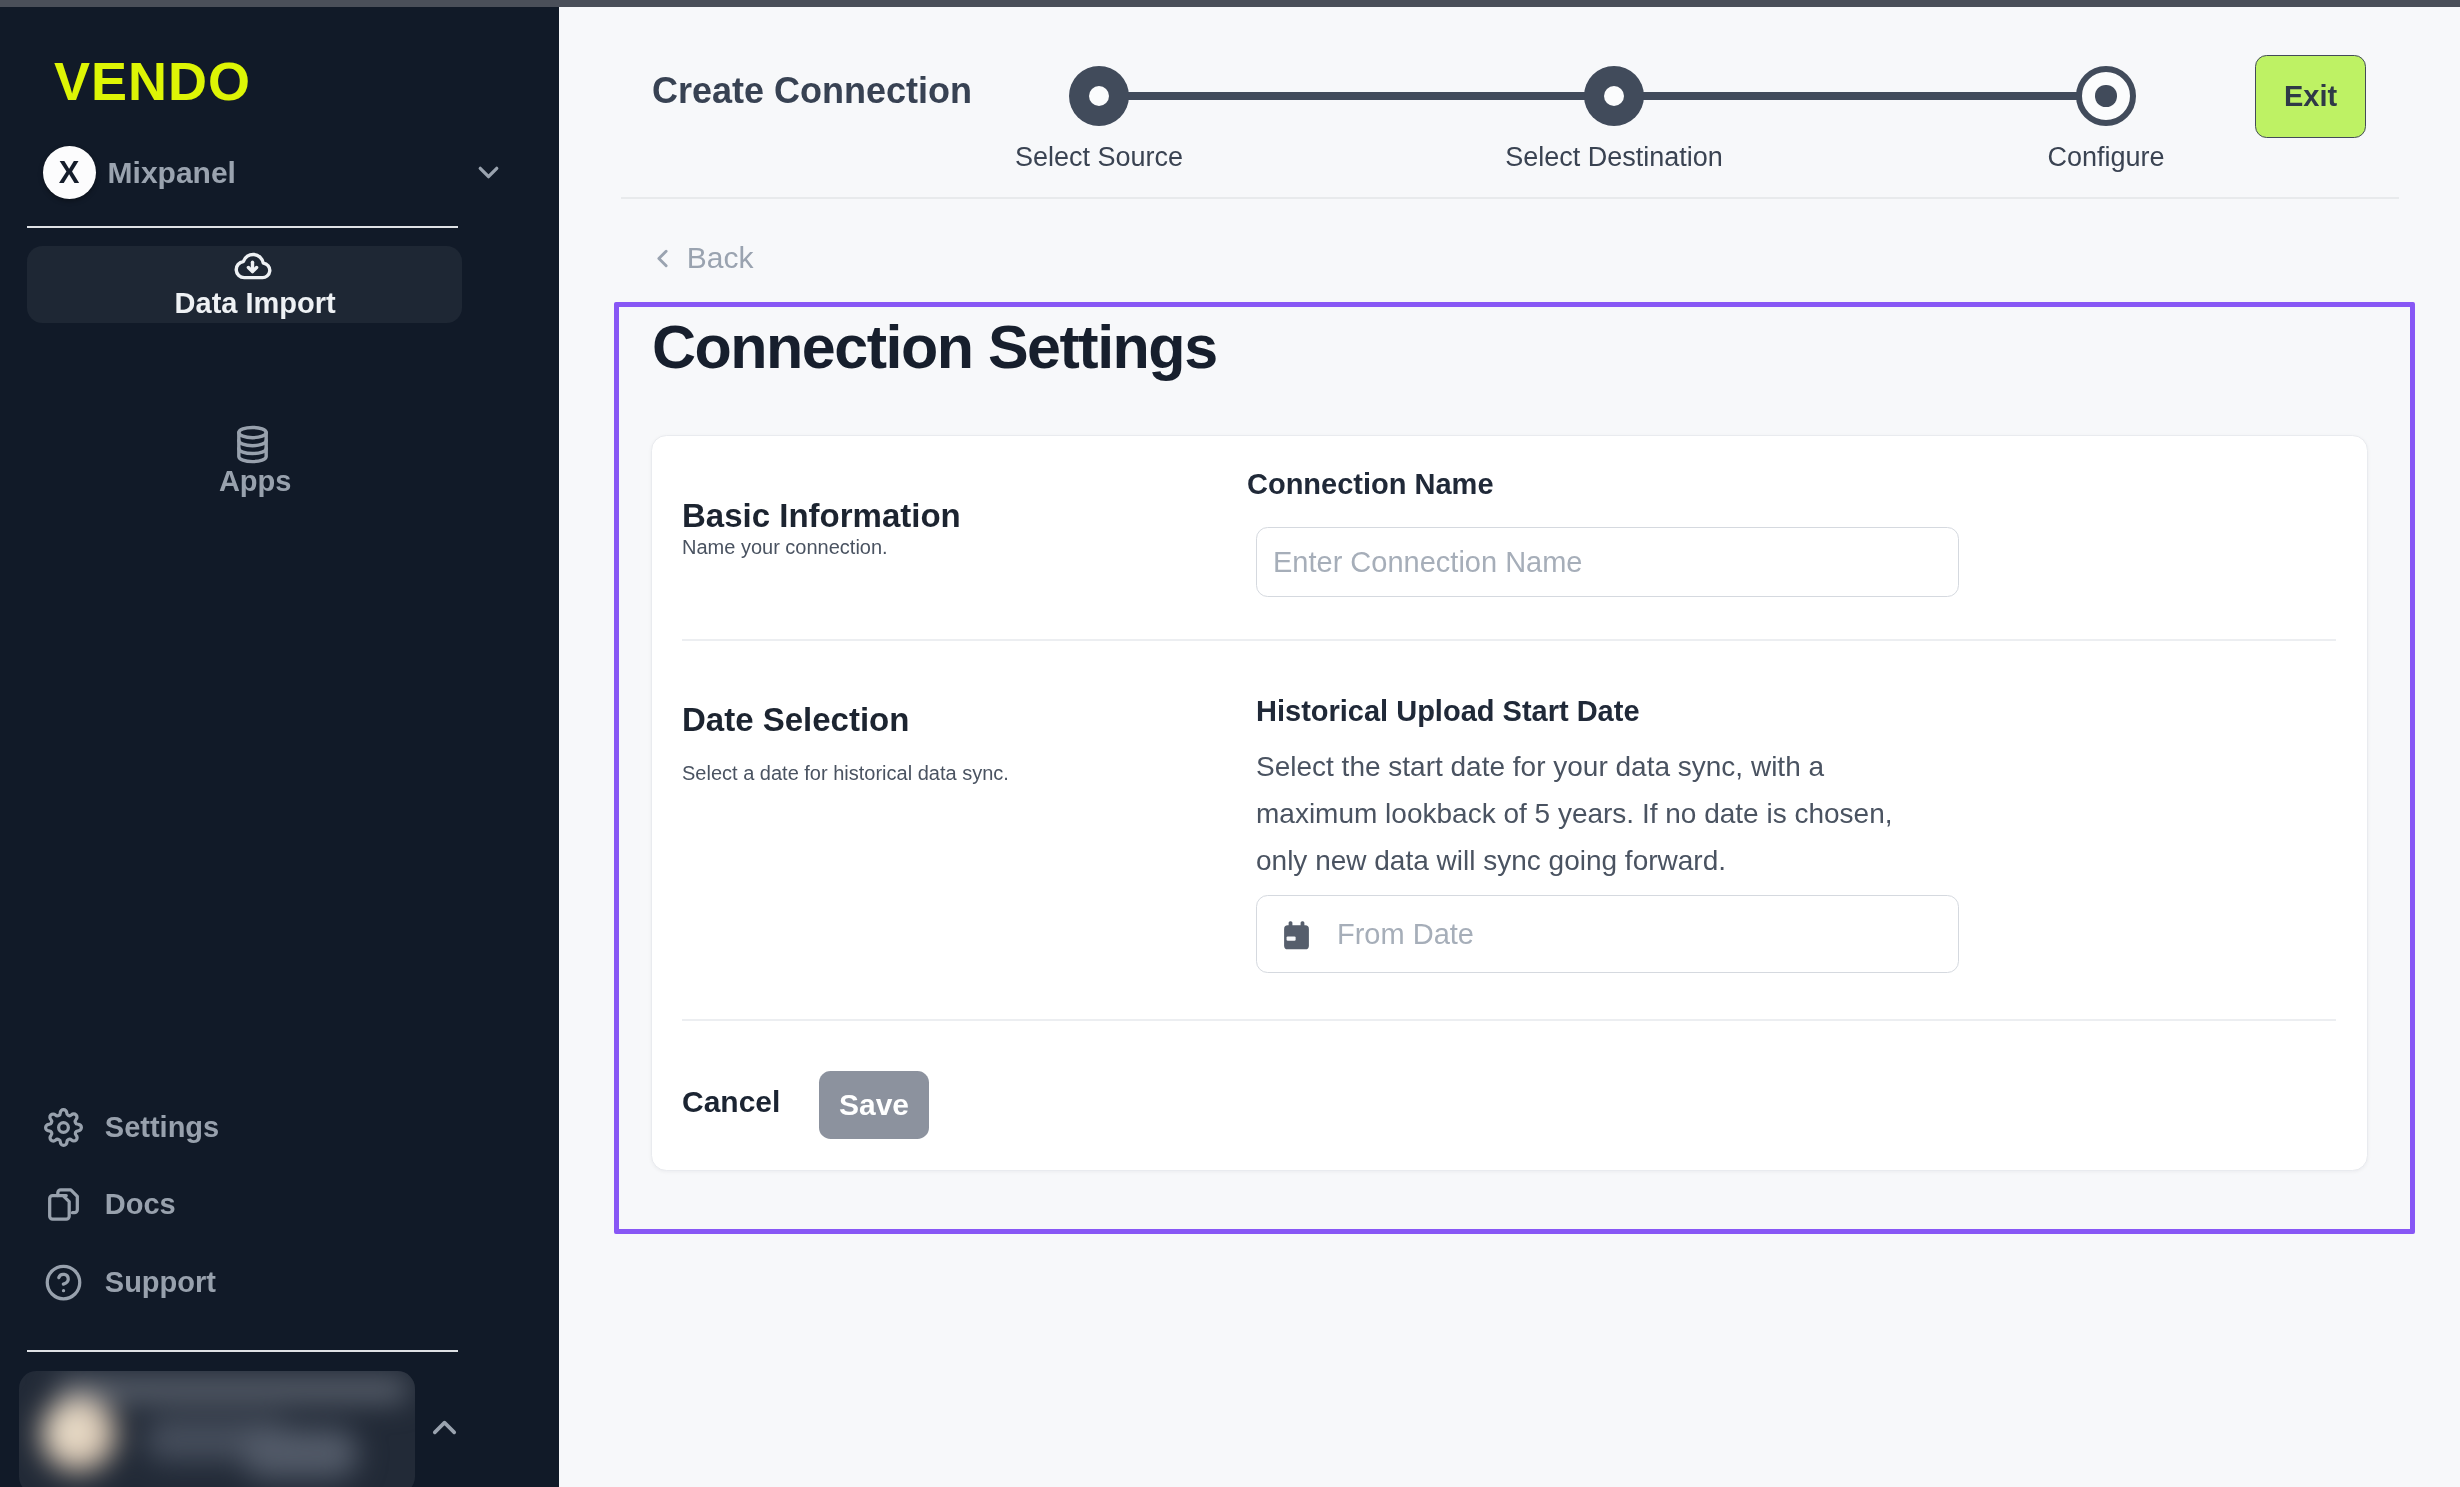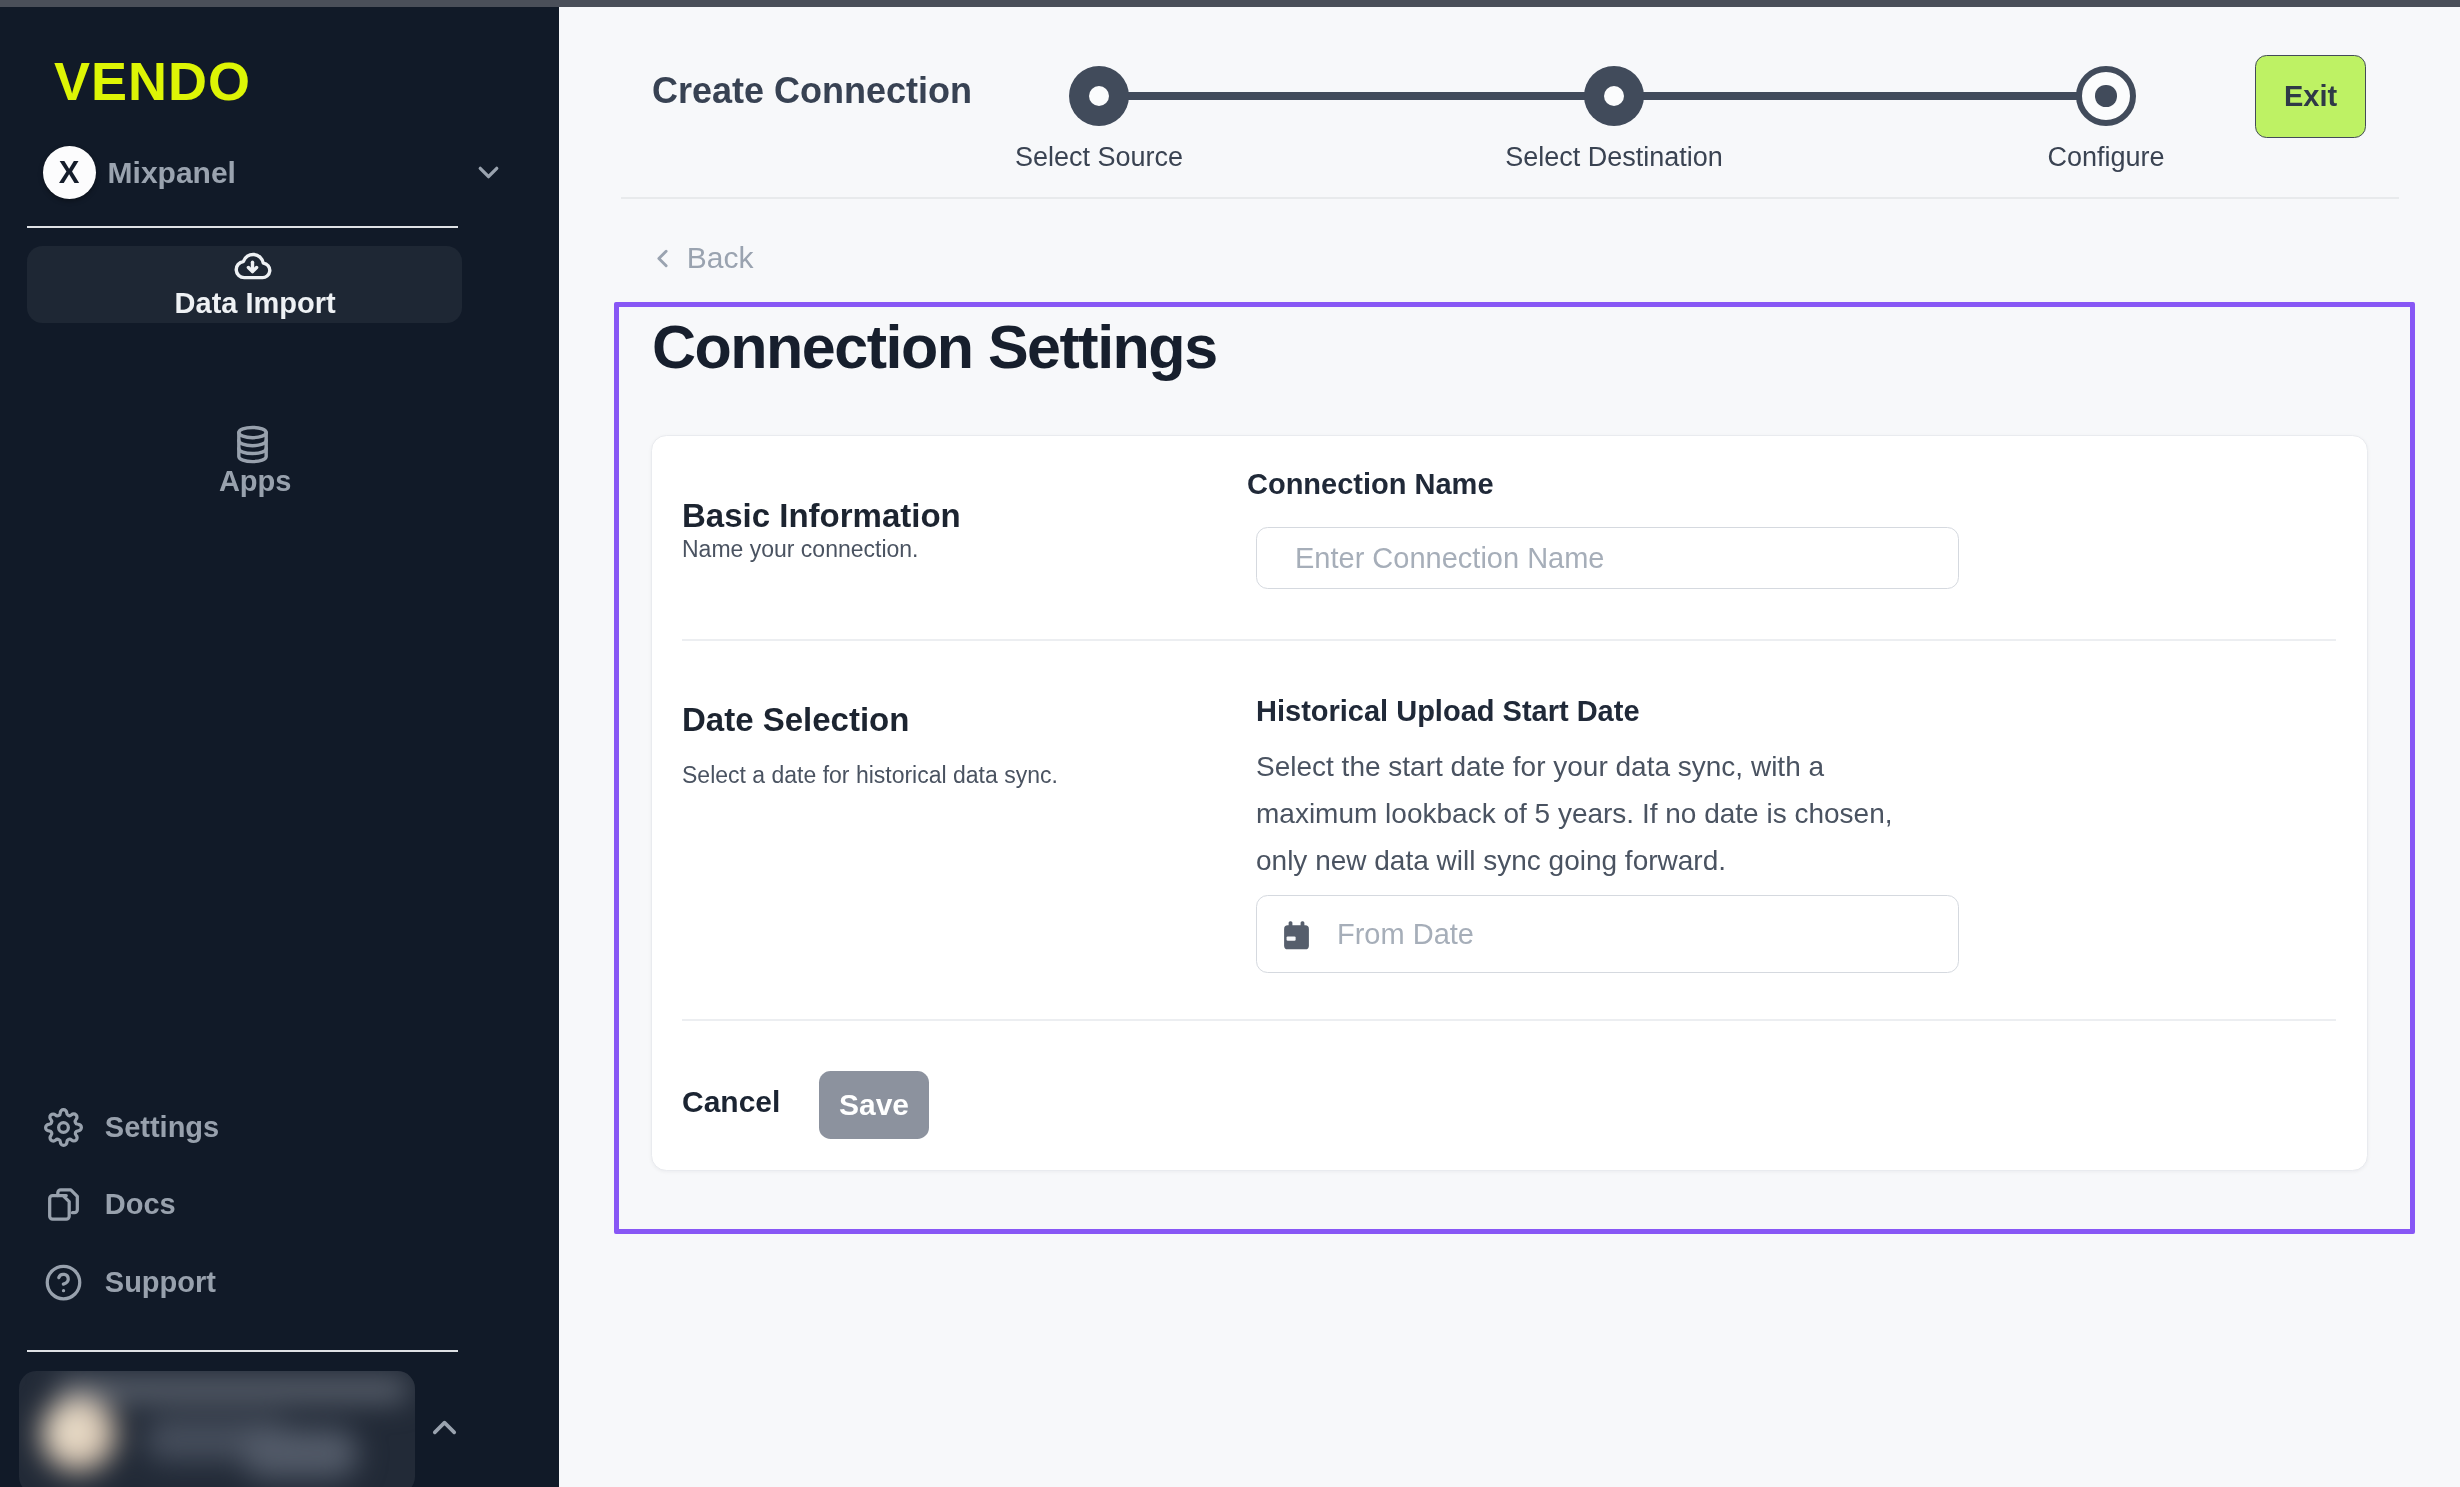--- a/index.html
+++ b/index.html
@@ -57,21 +57,21 @@
     display:flex;align-items:center;justify-content:center;font-size:29px;font-weight:700;color:#2f3947;cursor:pointer;}
   .header-divider{left:621px;top:197px;width:1778px;height:1.9px;background:#e8eaec;}
 
   
   .back-link{left:648px;top:241px;display:flex;align-items:center;gap:9.7px;color:#9aa3b0;font-size:30px;font-weight:500;cursor:pointer;}
   .panel{left:614px;top:302px;width:1791px;height:922px;border:5.8px solid #8857f5;border-radius:1.9px;}
   .panel-title{left:652px;top:312px;font-size:61px;font-weight:800;color:#171f2d;letter-spacing:-1.5px;}
   .card{left:651px;top:435px;width:1717px;height:736px;background:#ffffff;border:1.9px solid #e9ebef;border-radius:15.5px;
     box-shadow:0 1px 3.9px rgba(16,24,40,.05);box-sizing:border-box;}
   .sec-title{font-size:33px;font-weight:700;color:#1c2430;}
-  .sec-desc{font-size:23px;color:#4a5361;}
+  .sec-desc{font-size:20px;color:#4a5361;}
   .field-label{font-size:29px;font-weight:700;color:#202938;}
   .text-input{box-sizing:border-box;border:1.9px solid #d5d9df;border-radius:11.6px;background:#fff;
     font-family:"Liberation Sans","DejaVu Sans",sans-serif;font-size:29px;color:#1c2430;outline:none;}
   .text-input::placeholder{color:#a6aeb9;}
   .card-divider{height:1.9px;background:#eceef1;}
   .cancel-btn{left:682px;top:1085px;font-size:30px;font-weight:700;color:#1b2432;cursor:pointer;}
   .save-btn{left:819px;top:1071px;width:110px;height:68px;border-radius:11.6px;background:#8c929e;border:none;
     display:flex;align-items:center;justify-content:center;font-size:30px;font-weight:700;color:#ffffff;cursor:pointer;}
   .cal-icon{position:absolute;left:1279px;top:918px;color:#565e6c;display:flex;}
 </style>
@@ -200,21 +200,21 @@
 </div>
 
 <div class="abs panel"></div>
 <div class="abs panel-title">Connection Settings</div>
 
 <div class="abs card"></div>
 
 <div class="abs sec-title" style="left:682px;top:497px;">Basic Information</div>
 <div class="abs sec-desc" style="left:682px;top:536px;">Name your connection.</div>
 <div class="abs field-label" style="left:1247px;top:468px;text-align:center;">Connection Name</div>
-<input class="abs text-input" style="left: 1256px; top: 527px; width: 703px; height: 62px; padding: 0px 38px;" placeholder="Enter Connection Name">
+<input class="abs text-input" style="left: 1256px; top: 527px; width: 703px; height: 70px; padding: 0px 16px;" placeholder="Enter Connection Name">
 
 <div class="abs card-divider" style="left:682px;top:639px;width:1654px;"></div>
 
 <div class="abs sec-title" style="left:682px;top:701px;">Date Selection</div>
 <div class="abs sec-desc" style="left:682px;top:762px;">Select a date for historical data sync.</div>
 <div class="abs field-label" style="left:1256px;top:695px;">Historical Upload Start Date</div>
 <div class="abs sec-desc" style="left:1256px;top:743px;width:670px;font-size:28px;line-height:47px;">Select the start date for your data sync, with a maximum lookback of 5 years. If no date is chosen, only new data will sync going forward.</div>
 
 <input class="abs text-input" style="left: 1256px; top: 895px; width: 703px; height: 78px; padding: 0px 25px 0px 80px;" placeholder="From Date">
 <span class="cal-icon">

